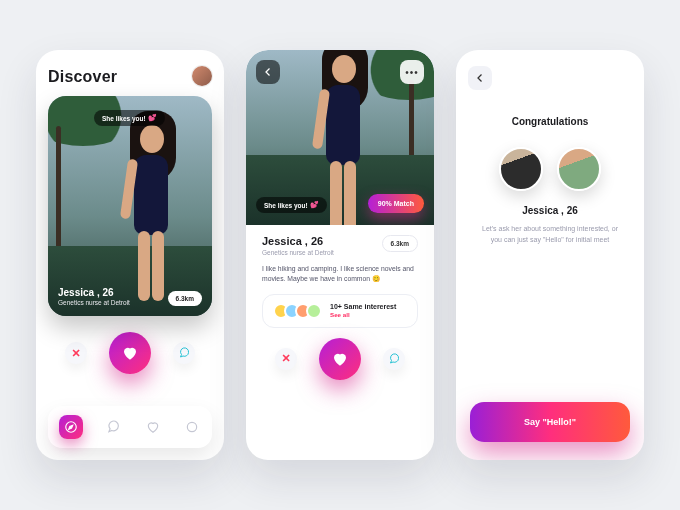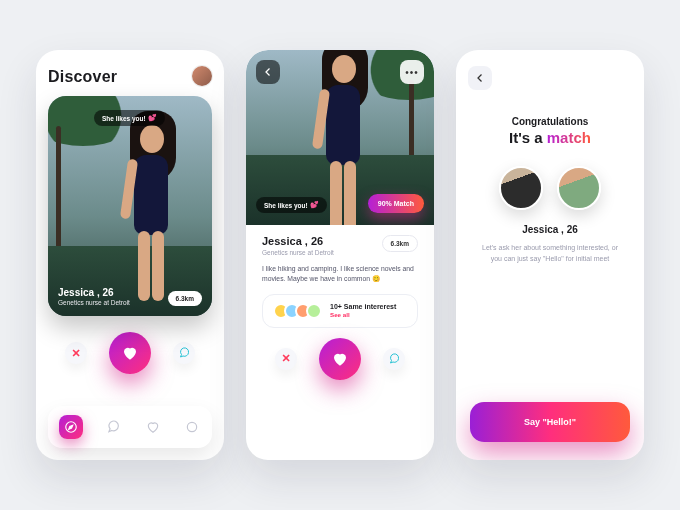--- a/index.html
+++ b/index.html
@@ -230,23 +230,20 @@
 </div>
 
 <div class="phone p3">
   <div class="backbtn">
     <svg viewBox="0 0 24 24" width="12" height="12" style="fill:none;stroke:#333;stroke-width:2.5;">
         <path d="M15 5l-7 7 7 7"></path>
       </svg>
   </div>
   <div class="congr">
     <div class="l1">Congratulations</div>
-    <div class="l2">
-      <span>It's a </span><span class="grad-text">match</span>
-    </div>
   </div>
   <div class="pair">
     <div class="pavatar pa1"></div>
     <div class="pavatar pa2"></div>
   </div>
   <div class="mname">Jessica , 26</div>
   <div class="mmsg">Let's ask her about something interested, or you can just say "Hello" for initial meet</div>
   <div class="cta">Say "Hello!"</div>
 </div>
 

